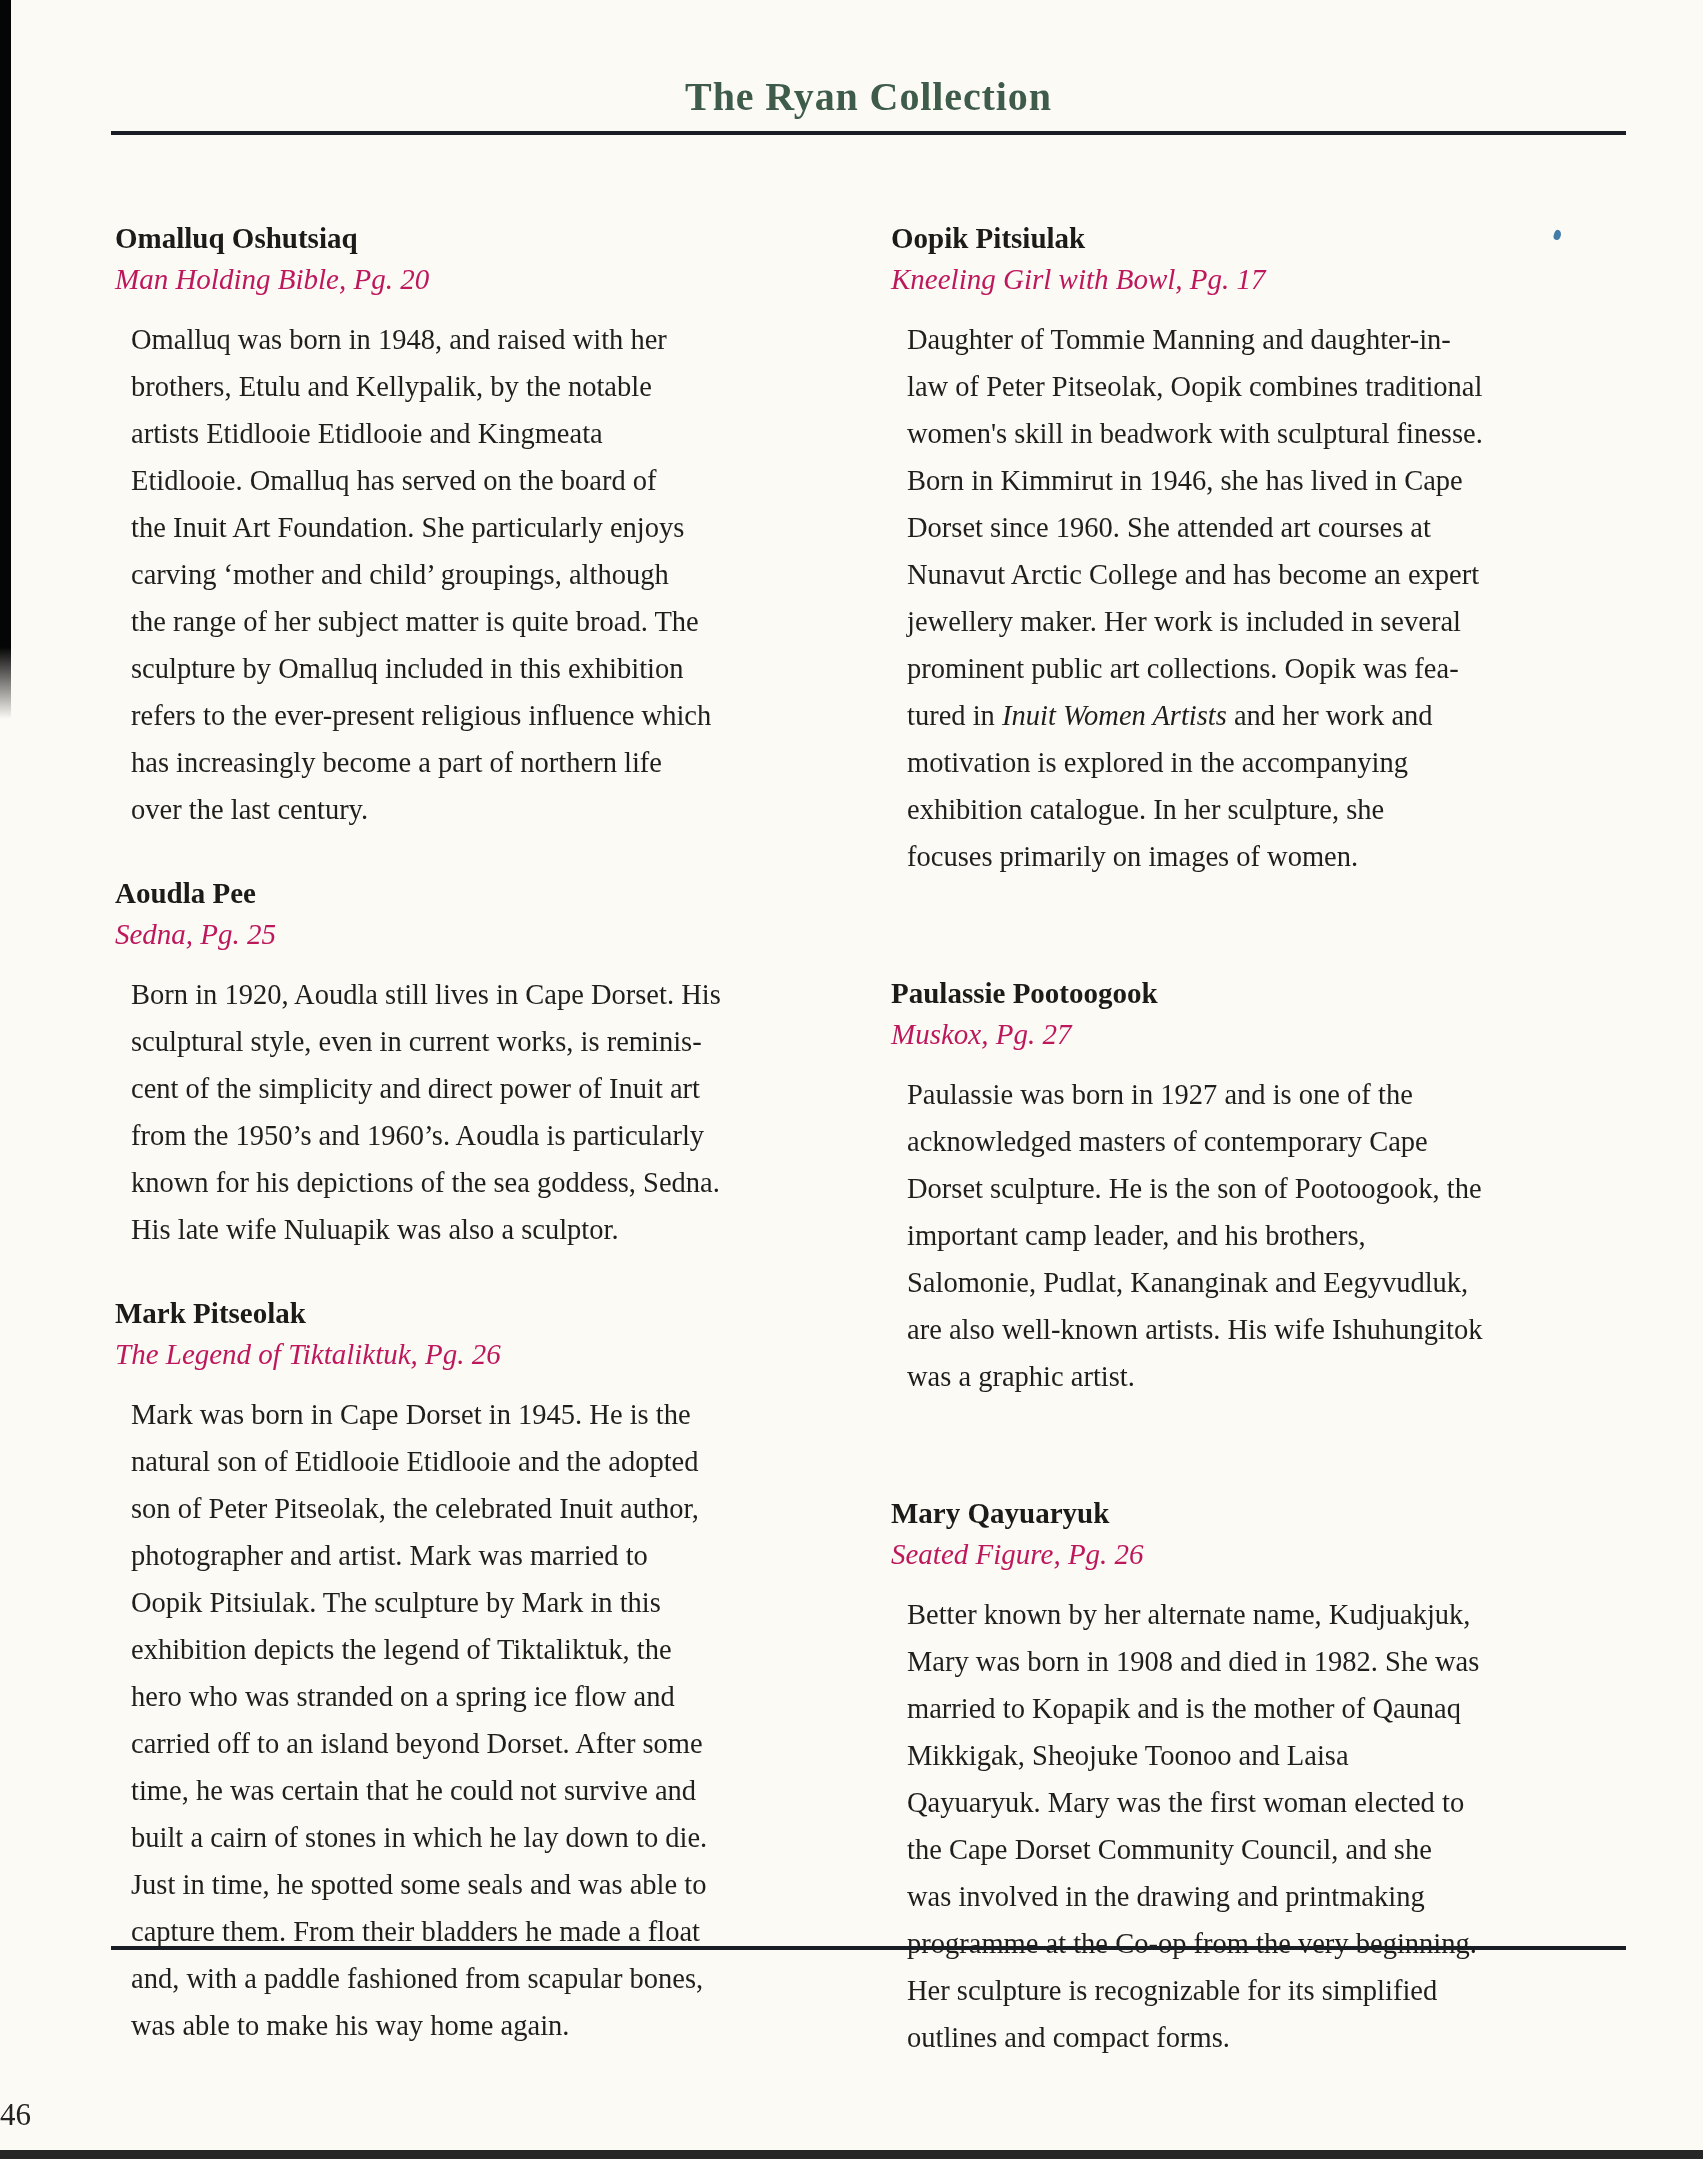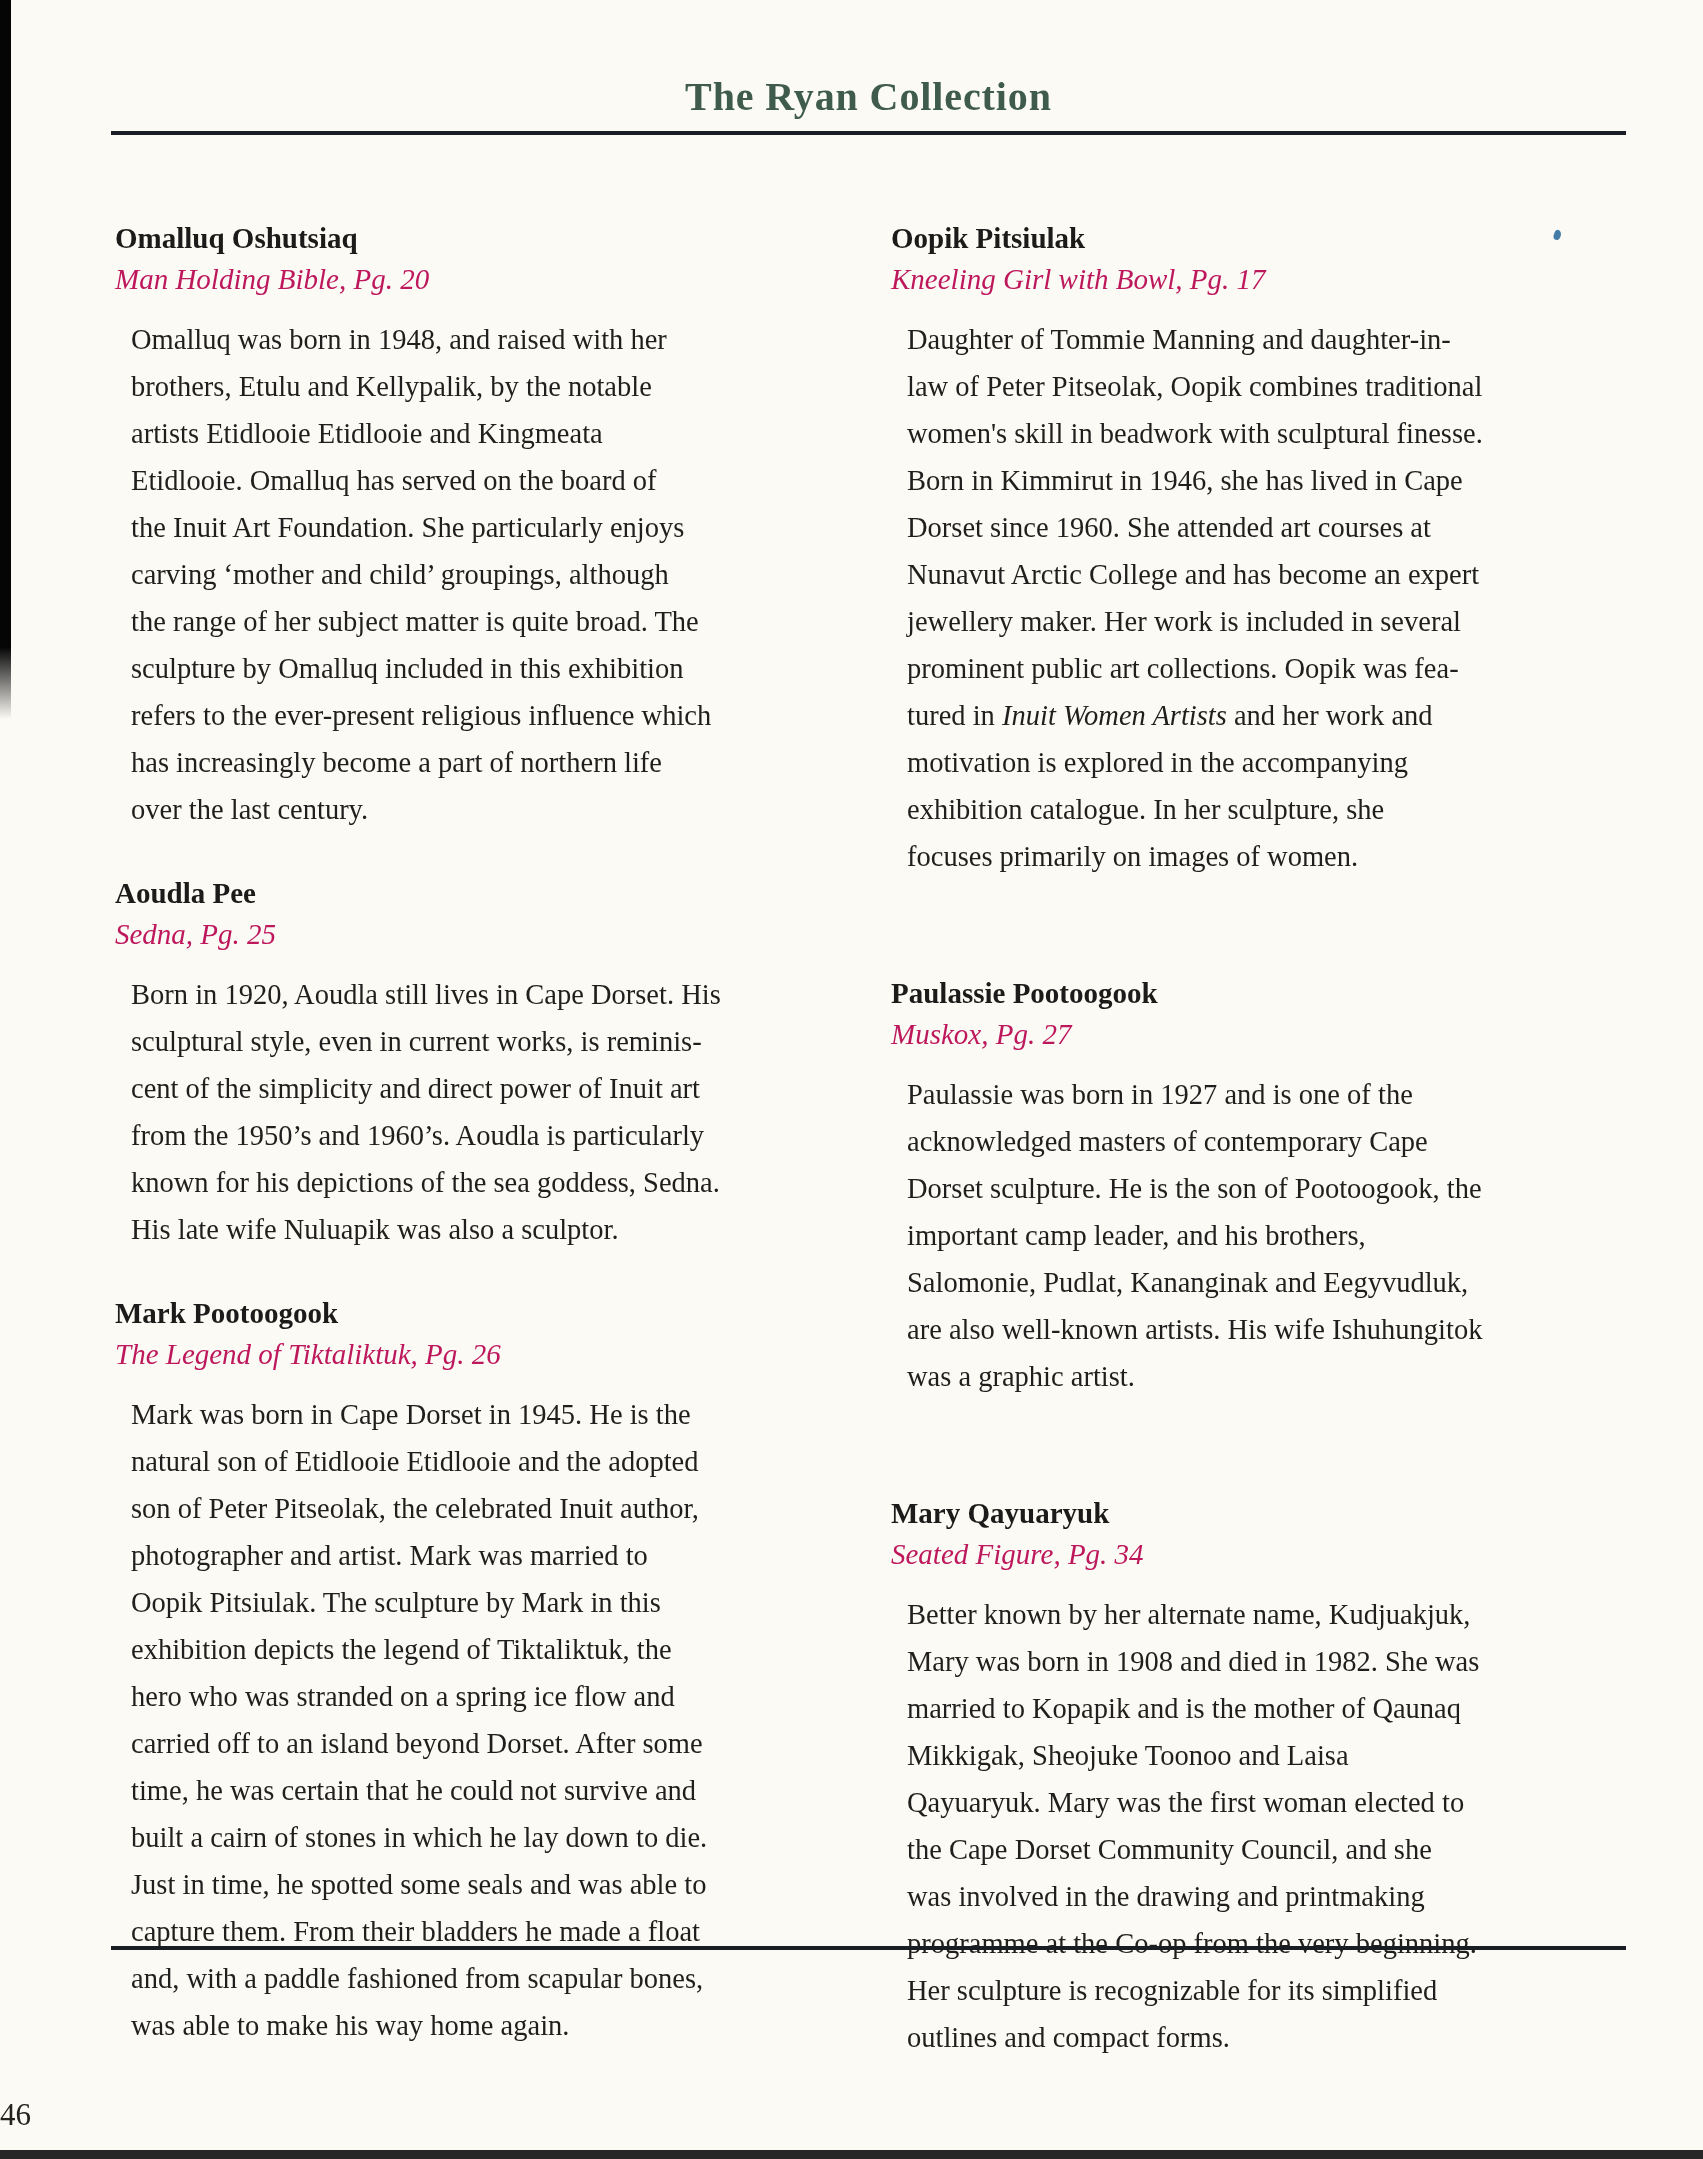--- a/index.html
+++ b/index.html
@@ -79,39 +79,39 @@
           <h2 class="bio-name">Omalluq Oshutsiaq</h2>
           <p class="bio-work">Man Holding Bible, Pg. 20</p>
           <p class="bio-body">Omalluq was born in 1948, and raised with her<br>brothers, Etulu and Kellypalik, by the notable<br>artists Etidlooie Etidlooie and Kingmeata<br>Etidlooie. Omalluq has served on the board of<br>the Inuit Art Foundation. She particularly enjoys<br>carving ‘mother and child’ groupings, although<br>the range of her subject matter is quite broad. The<br>sculpture by Omalluq included in this exhibition<br>refers to the ever-present religious influence which<br>has increasingly become a part of northern life<br>over the last century.</p>
         </article>
         <article class="bio">
           <h2 class="bio-name">Aoudla Pee</h2>
           <p class="bio-work">Sedna, Pg. 25</p>
           <p class="bio-body">Born in 1920, Aoudla still lives in Cape Dorset. His<br>sculptural style, even in current works, is reminis-<br>cent of the simplicity and direct power of Inuit art<br>from the 1950’s and 1960’s. Aoudla is particularly<br>known for his depictions of the sea goddess, Sedna.<br>His late wife Nuluapik was also a sculptor.</p>
         </article>
         <article class="bio">
-          <h2 class="bio-name">Mark Pootoogook</h2>
+          <h2 class="bio-name">Mark Pitseolak</h2>
           <p class="bio-work">The Legend of Tiktaliktuk, Pg. 26</p>
           <p class="bio-body">Mark was born in Cape Dorset in 1945. He is the<br>natural son of Etidlooie Etidlooie and the adopted<br>son of Peter Pitseolak, the celebrated Inuit author,<br>photographer and artist. Mark was married to<br>Oopik Pitsiulak. The sculpture by Mark in this<br>exhibition depicts the legend of Tiktaliktuk, the<br>hero who was stranded on a spring ice flow and<br>carried off to an island beyond Dorset. After some<br>time, he was certain that he could not survive and<br>built a cairn of stones in which he lay down to die.<br>Just in time, he spotted some seals and was able to<br>capture them. From their bladders he made a float<br>and, with a paddle fashioned from scapular bones,<br>was able to make his way home again.</p>
         </article>
       </section>
     <section class="col col-right" id="col-right">
         <article class="bio">
           <h2 class="bio-name">Oopik Pitsiulak</h2>
           <p class="bio-work">Kneeling Girl with Bowl, Pg. 17</p>
           <p class="bio-body">Daughter of Tommie Manning and daughter-in-<br>law of Peter Pitseolak, Oopik combines traditional<br>women's skill in beadwork with sculptural finesse.<br>Born in Kimmirut in 1946, she has lived in Cape<br>Dorset since 1960. She attended art courses at<br>Nunavut Arctic College and has become an expert<br>jewellery maker. Her work is included in several<br>prominent public art collections. Oopik was fea-<br>tured in <em>Inuit Women Artists</em> and her work and<br>motivation is explored in the accompanying<br>exhibition catalogue. In her sculpture, she<br>focuses primarily on images of women.</p>
         </article>
         <article class="bio">
           <h2 class="bio-name">Paulassie Pootoogook</h2>
           <p class="bio-work">Muskox, Pg. 27</p>
           <p class="bio-body">Paulassie was born in 1927 and is one of the<br>acknowledged masters of contemporary Cape<br>Dorset sculpture. He is the son of Pootoogook, the<br>important camp leader, and his brothers,<br>Salomonie, Pudlat, Kananginak and Eegyvudluk,<br>are also well-known artists. His wife Ishuhungitok<br>was a graphic artist.</p>
         </article>
         <article class="bio">
           <h2 class="bio-name">Mary Qayuaryuk</h2>
-          <p class="bio-work">Seated Figure, Pg. 34</p>
+          <p class="bio-work">Seated Figure, Pg. 26</p>
           <p class="bio-body">Better known by her alternate name, Kudjuakjuk,<br>Mary was born in 1908 and died in 1982. She was<br>married to Kopapik and is the mother of Qaunaq<br>Mikkigak, Sheojuke Toonoo and Laisa<br>Qayuaryuk. Mary was the first woman elected to<br>the Cape Dorset Community Council, and she<br>was involved in the drawing and printmaking<br>programme at the Co-op from the very beginning.<br>Her sculpture is recognizable for its simplified<br>outlines and compact forms.</p>
         </article>
       </section>
   </main>
 
   <div class="rule rule-bottom"></div>
   <div class="page-number">46</div>
 
 </div>
 

